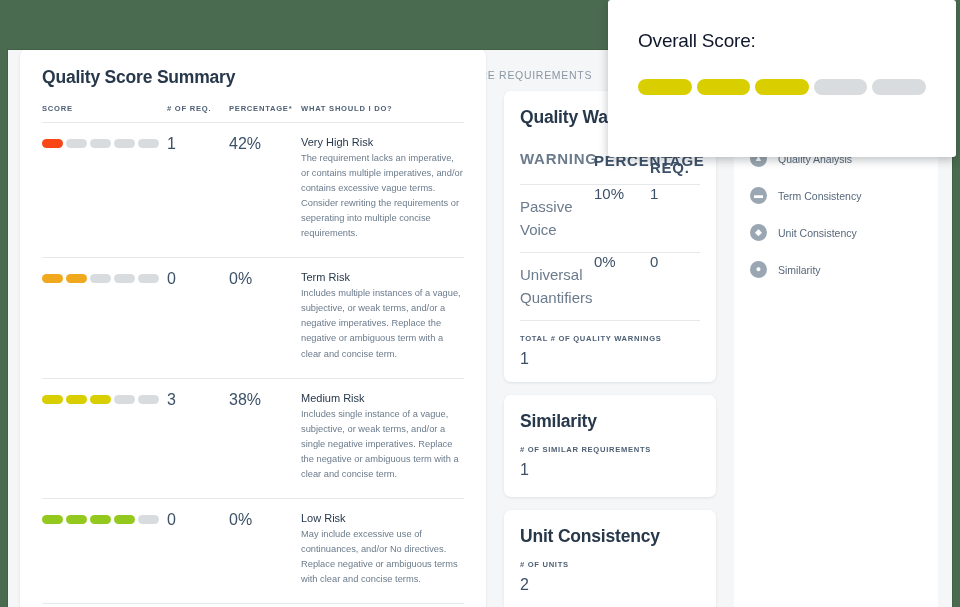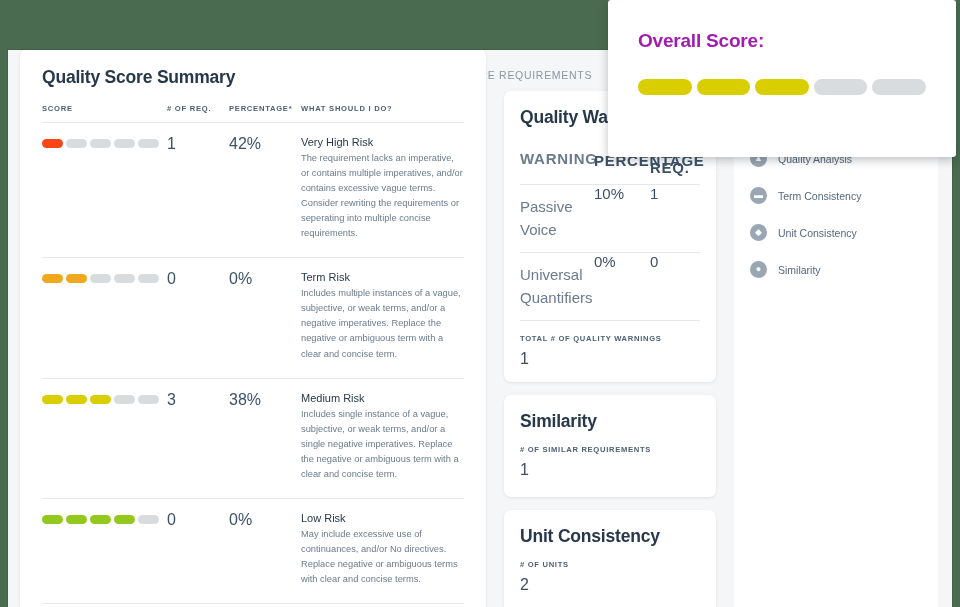--- a/index.html
+++ b/index.html
@@ -252,22 +252,22 @@
     height: 157px;
     background: #ffffff;
     border-radius: 3px;
     box-shadow: 0 3px 10px rgba(20,30,40,0.28);
     z-index: 50;
     box-sizing: border-box;
     padding: 30px 30px 0 30px;
   }
   #overlay-title {
     font-size: 19px;
-    font-weight: bold;
-    color: #a21caf;
+    font-weight: normal;
+    color: #0f172a;
     letter-spacing: -0.2px;
   }
   #overlay-bar {
     display: flex;
     gap: 5px;
     margin-top: 27px;
   }
   #overlay-bar .seg {
     width: 54px;
     height: 16px;

